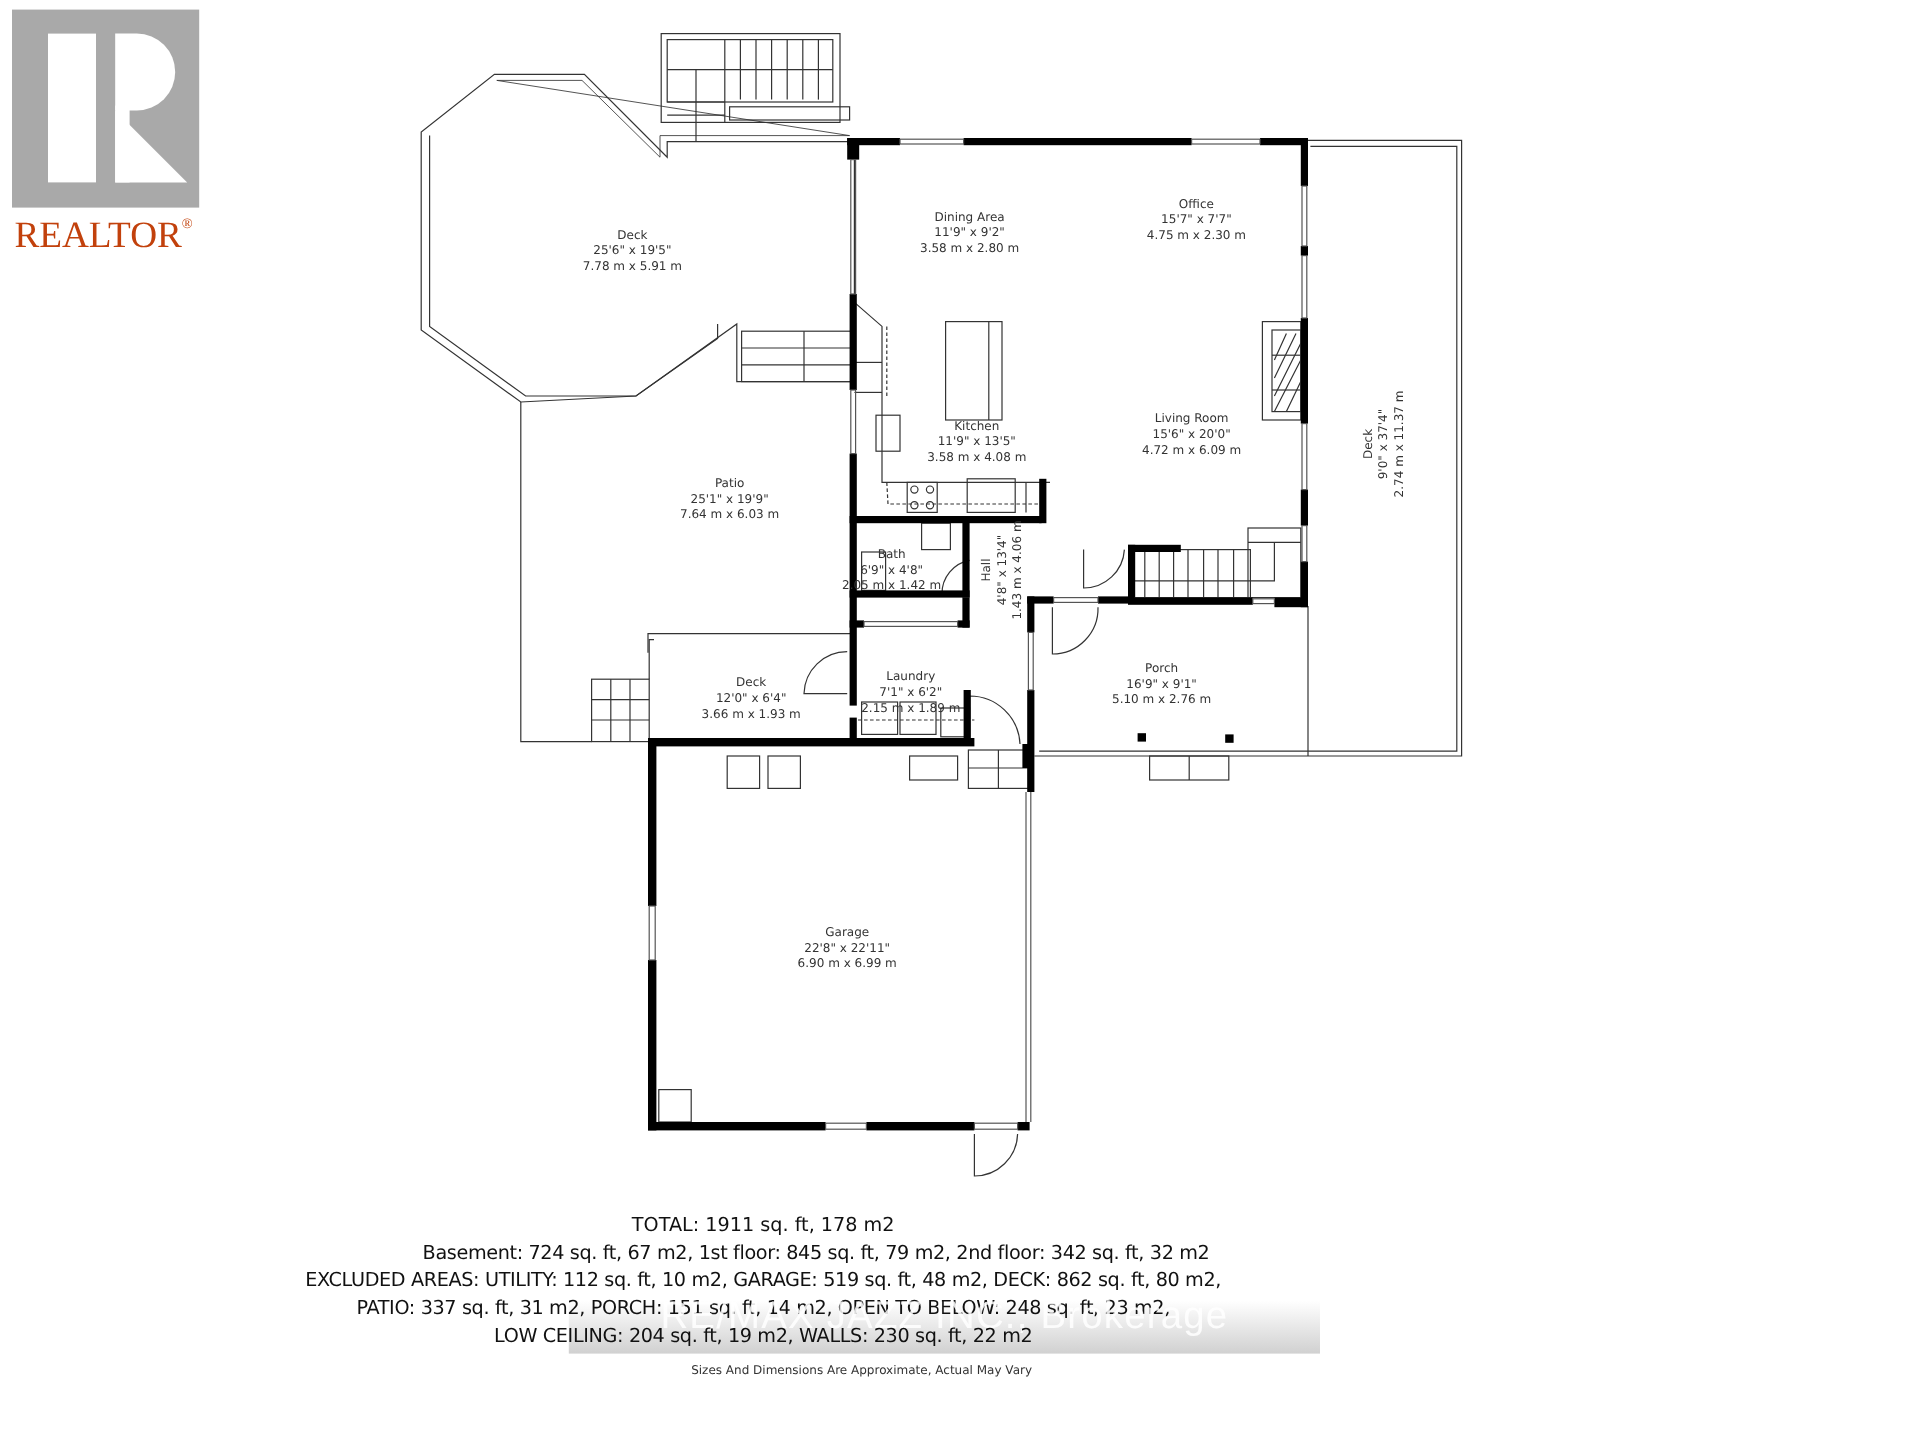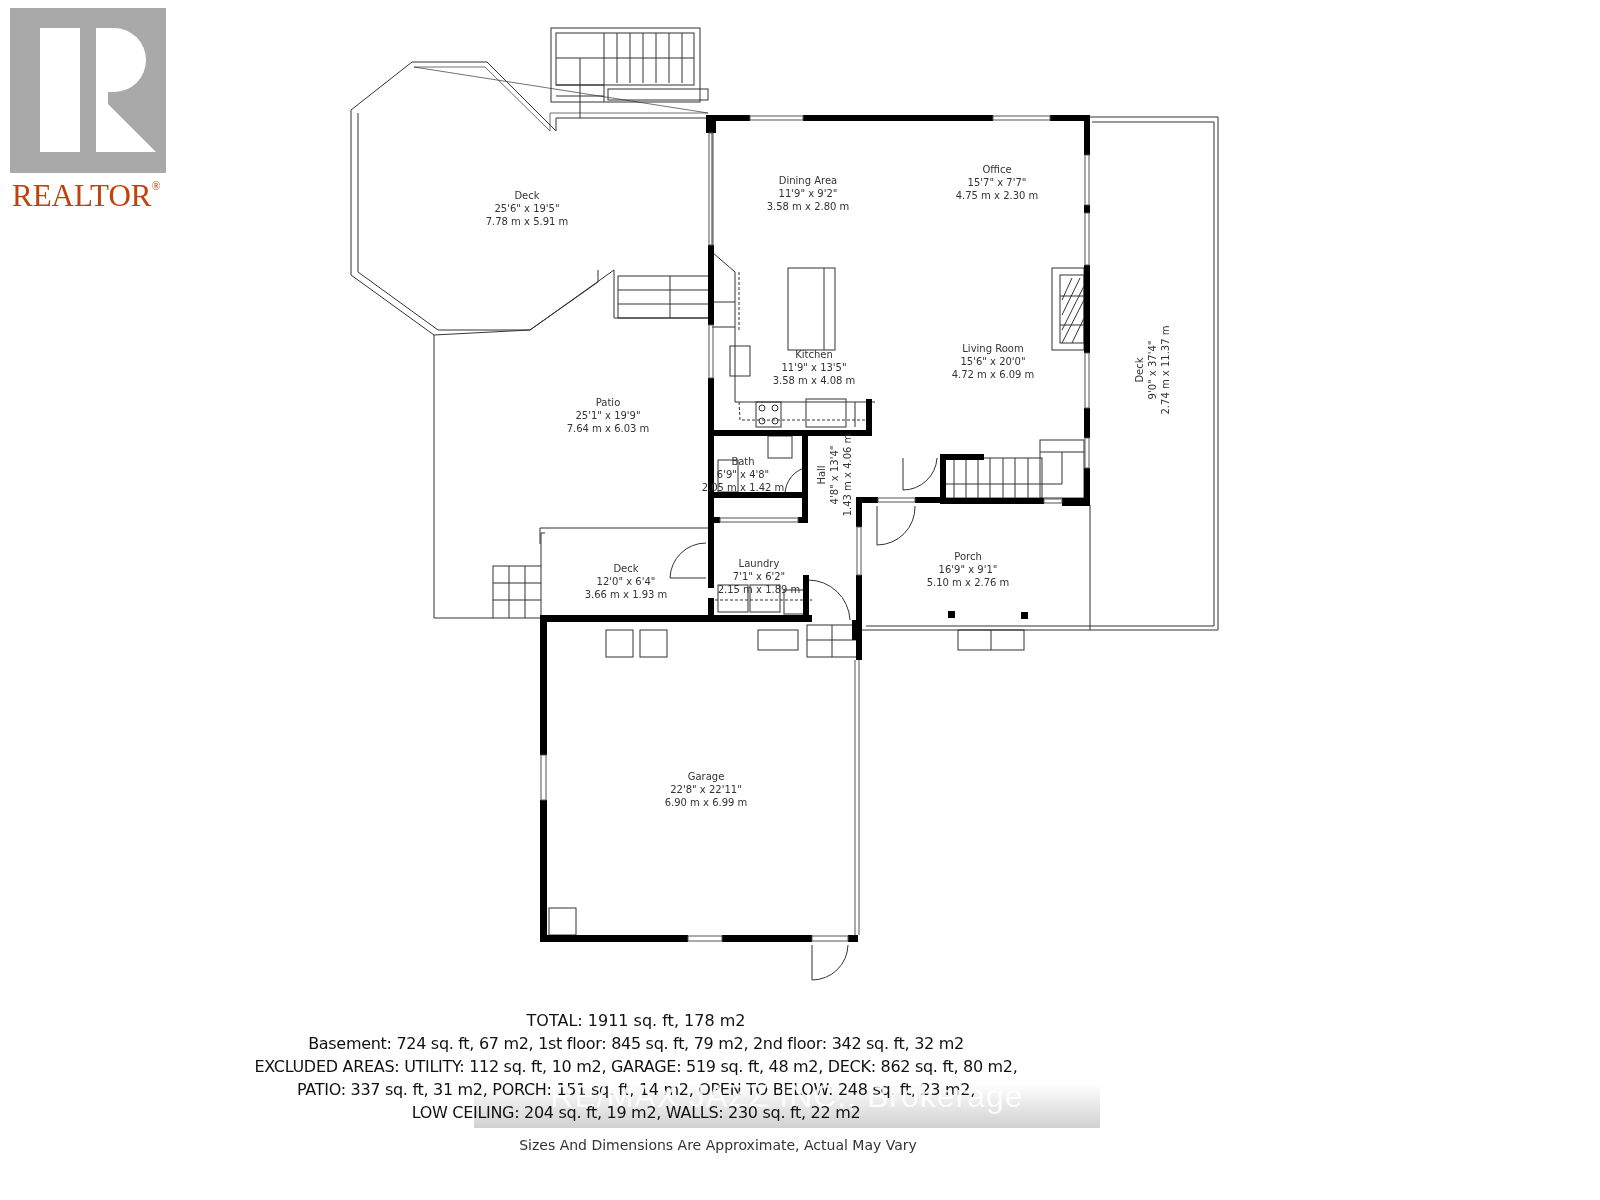--- a/index.html
+++ b/index.html
@@ -9,21 +9,21 @@
     .logo-mark { position: absolute; left: 2px; top: 0; width: 156px; height: 165px; background: #a9a9a9; }
     .logo-mark .bar { position: absolute; left: 30px; top: 20px; width: 40px; height: 124px; background: #fff; }
     .logo-mark .bowl { position: absolute; left: 86px; top: 20px; width: 50px; height: 64px; background: #fff; border-radius: 0 32px 32px 0; }
     .logo-mark .stem { position: absolute; left: 86px; top: 84px; width: 0; height: 0; border-left: 60px solid #fff; border-top: 60px solid transparent; }
     .logo-mark .stem-cut { position: absolute; left: 86px; top: 80px; width: 12px; height: 64px; background: #fff; }
     .logo-text { position: absolute; left: 4px; top: 170px; font-family: Liberation Serif, serif; font-size: 31px; color: #c2410c; letter-spacing: 0px; }
     .logo-text sup { font-size: 12px; vertical-align: 16px; }
     .room-label { font-family: "DejaVu Sans", sans-serif; font-size: 10px; fill: #333; }
     .summary { position: absolute; left: 0; width: 1272px; text-align: center; font-family: "DejaVu Sans", sans-serif; color: #111; }
     .summary-line { font-size: 16px; line-height: 22px; letter-spacing: -0.3px; }
-    .disclaimer { position: absolute; top: 1137px; left: 0; width: 1436px; text-align: center; font-size: 14px; color: #333; }
+    .disclaimer { position: absolute; top: 1137px; left: 0; width: 1436px; text-align: center; font-size: 10px; color: #333; }
     .watermark-band { position: absolute; left: 474px; top: 1084px; width: 626px; height: 44px; background: linear-gradient(to bottom, rgba(200,200,200,0.0), rgba(170,170,170,0.55)); }
     .watermark { position: absolute; left: 474px; top: 1078px; width: 626px; text-align: center; font-family: "Liberation Sans", sans-serif; font-size: 32px; color: rgba(255,255,255,0.85); white-space: nowrap; letter-spacing: 1px; }
   </style>
 </head>
 <body>
 
 <div class="logo">
   <div class="logo-mark">
     <div class="bar"></div>
     <div class="bowl"></div>
@@ -298,18 +298,18 @@
   </g>
 
   <g fill="#000">
     <rect x="948" y="611" width="7" height="7"></rect>
     <rect x="1021" y="612" width="7" height="7"></rect>
   </g>
 </svg>
 
 <div class="watermark-band"></div>
 <div class="summary total" style="top:1011px;">TOTAL: 1911 sq. ft, 178 m2</div>
-<div class="summary summary-line" style="top:1033px;">Basement: 724 sq. ft, 67 m2, 1st floor: 845 sq. ft, 79 m2, 2nd floor: 342 sq. ft, 32 m2</div>
+<div class="summary summary-line" style="top:1033px;padding-left:44px;">Basement: 724 sq. ft, 67 m2, 1st floor: 845 sq. ft, 79 m2, 2nd floor: 342 sq. ft, 32 m2</div>
 <div class="summary summary-line" style="top:1056px;">EXCLUDED AREAS: UTILITY: 112 sq. ft, 10 m2, GARAGE: 519 sq. ft, 48 m2, DECK: 862 sq. ft, 80 m2,</div>
 <div class="summary summary-line" style="top:1079px;">PATIO: 337 sq. ft, 31 m2, PORCH: 151 sq. ft, 14 m2, OPEN TO BELOW: 248 sq. ft, 23 m2,</div>
 <div class="watermark">RE/MAX JAZZ INC., Brokerage</div>
 <div class="summary summary-line" style="top:1102px;">LOW CEILING: 204 sq. ft, 19 m2, WALLS: 230 sq. ft, 22 m2</div>
 <div class="disclaimer">Sizes And Dimensions Are Approximate, Actual May Vary</div>
 
 </body></html>

